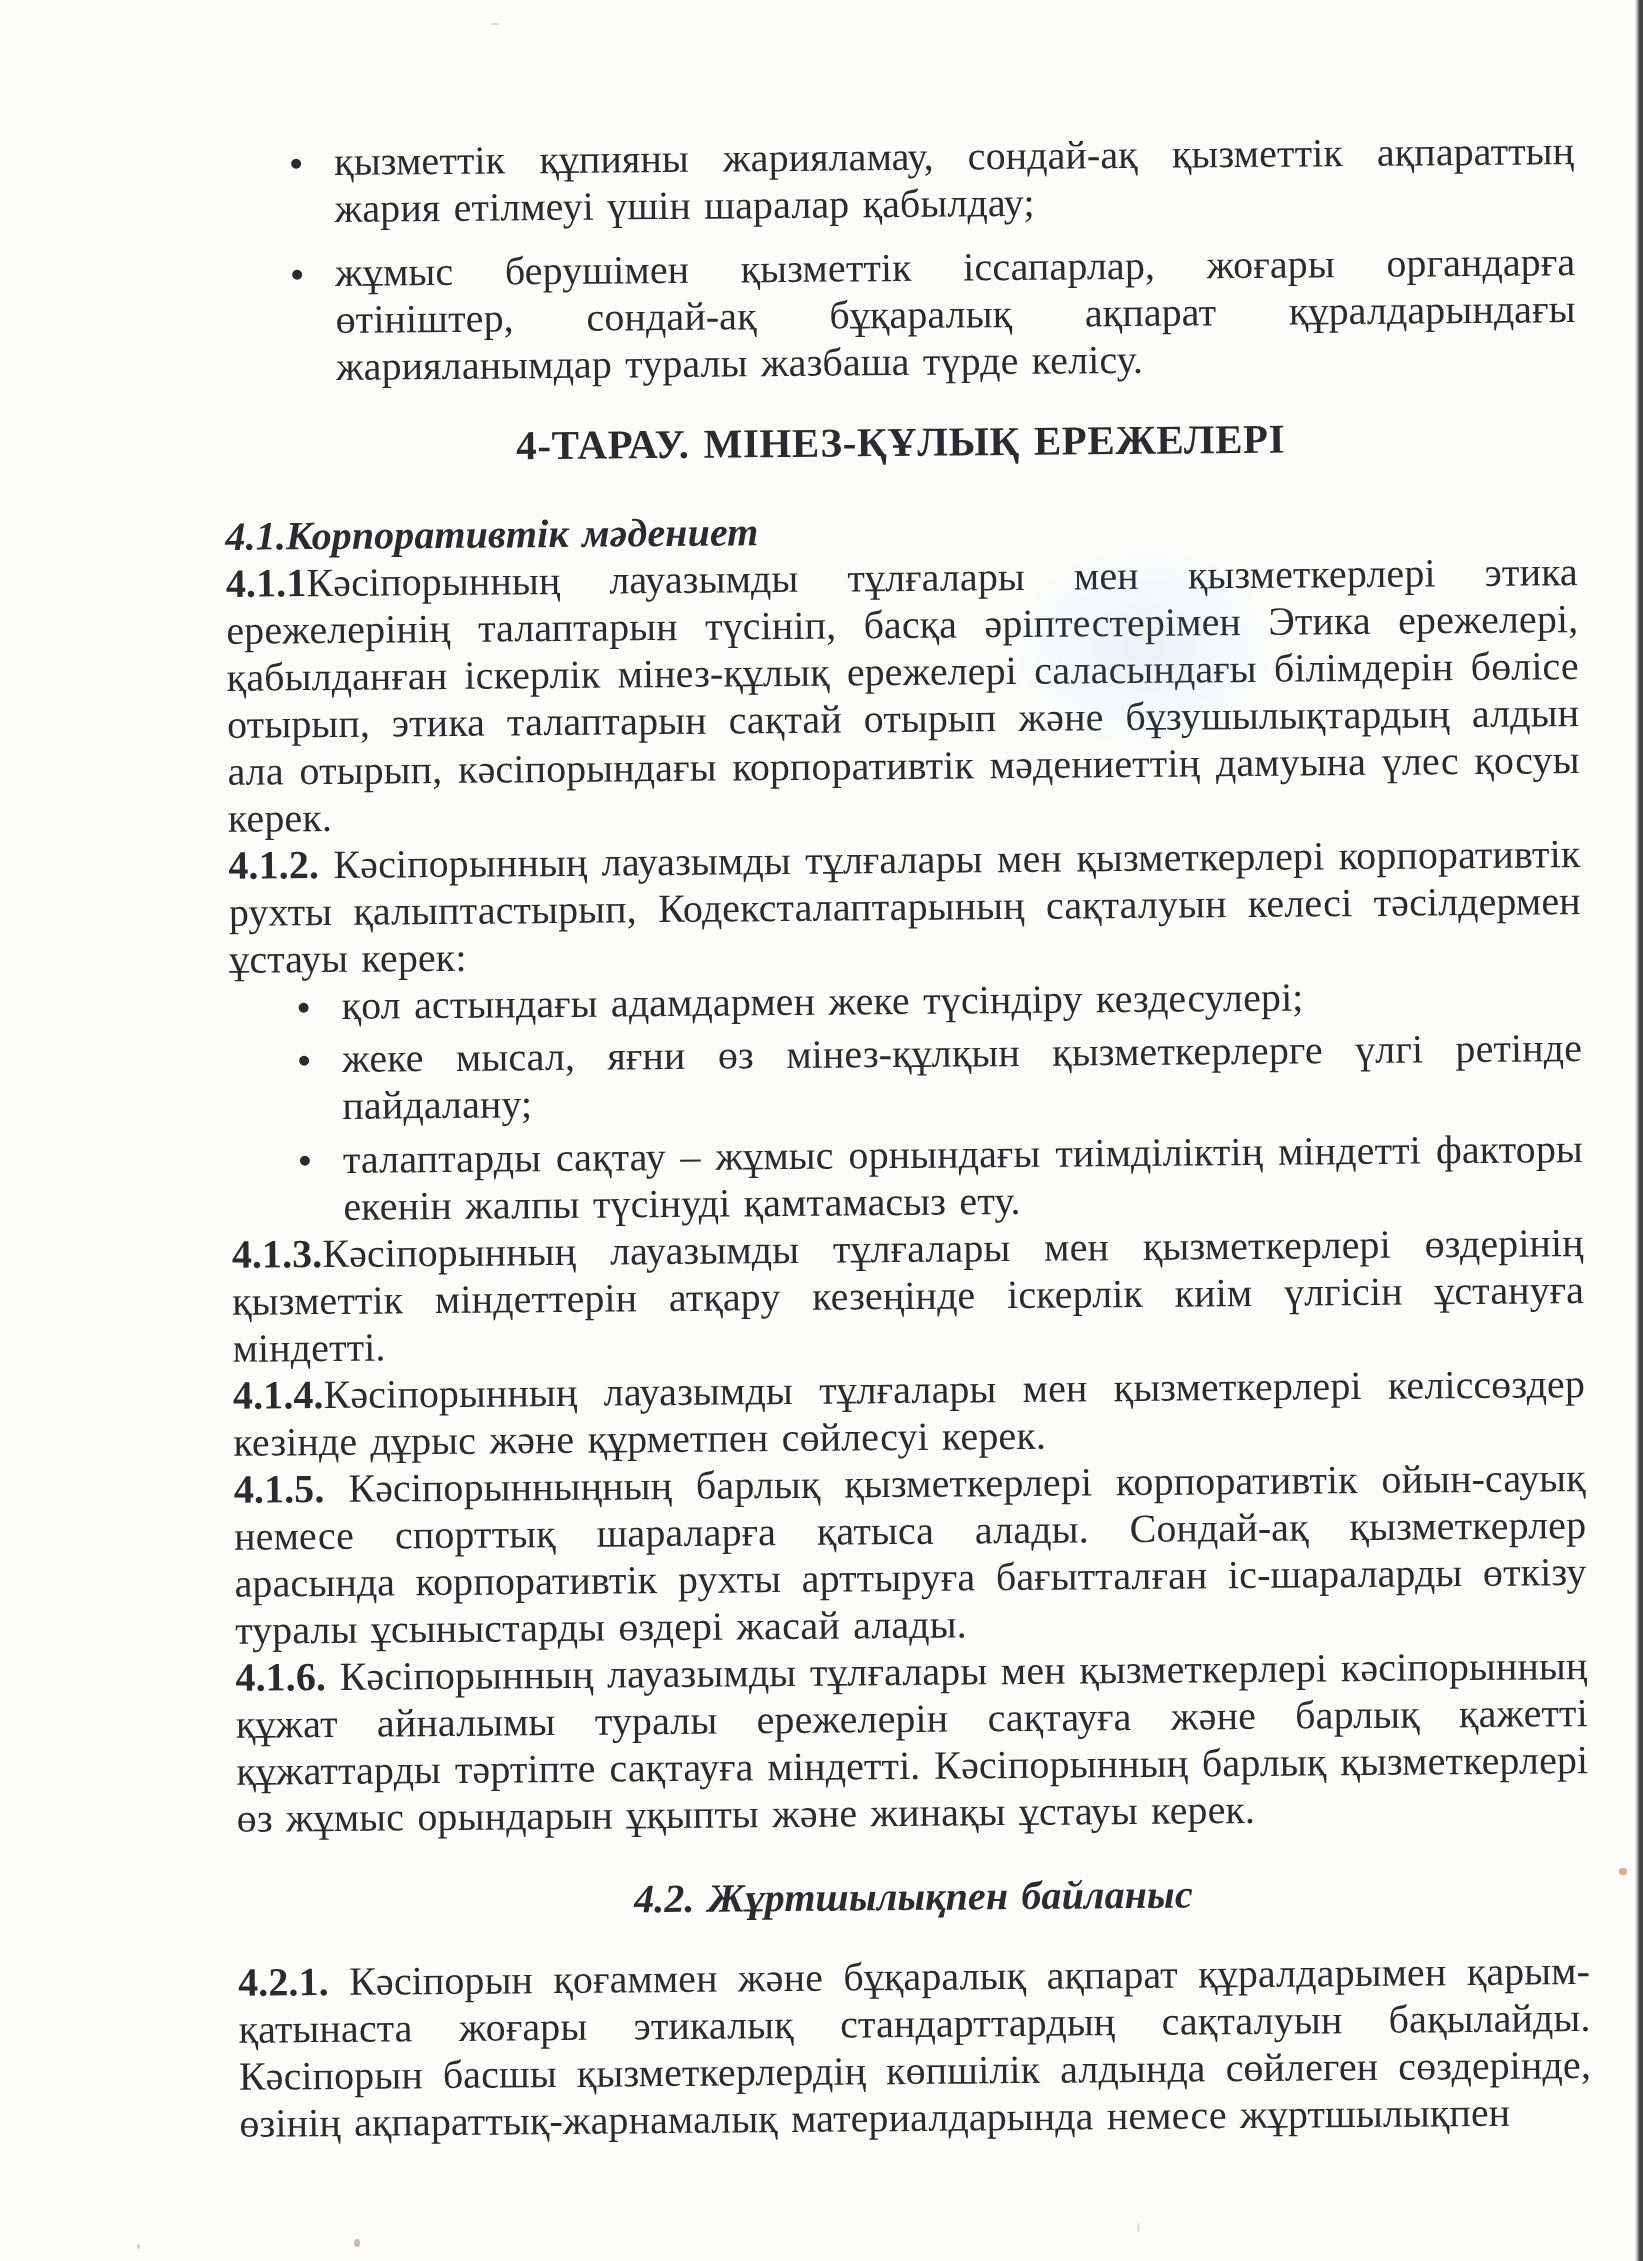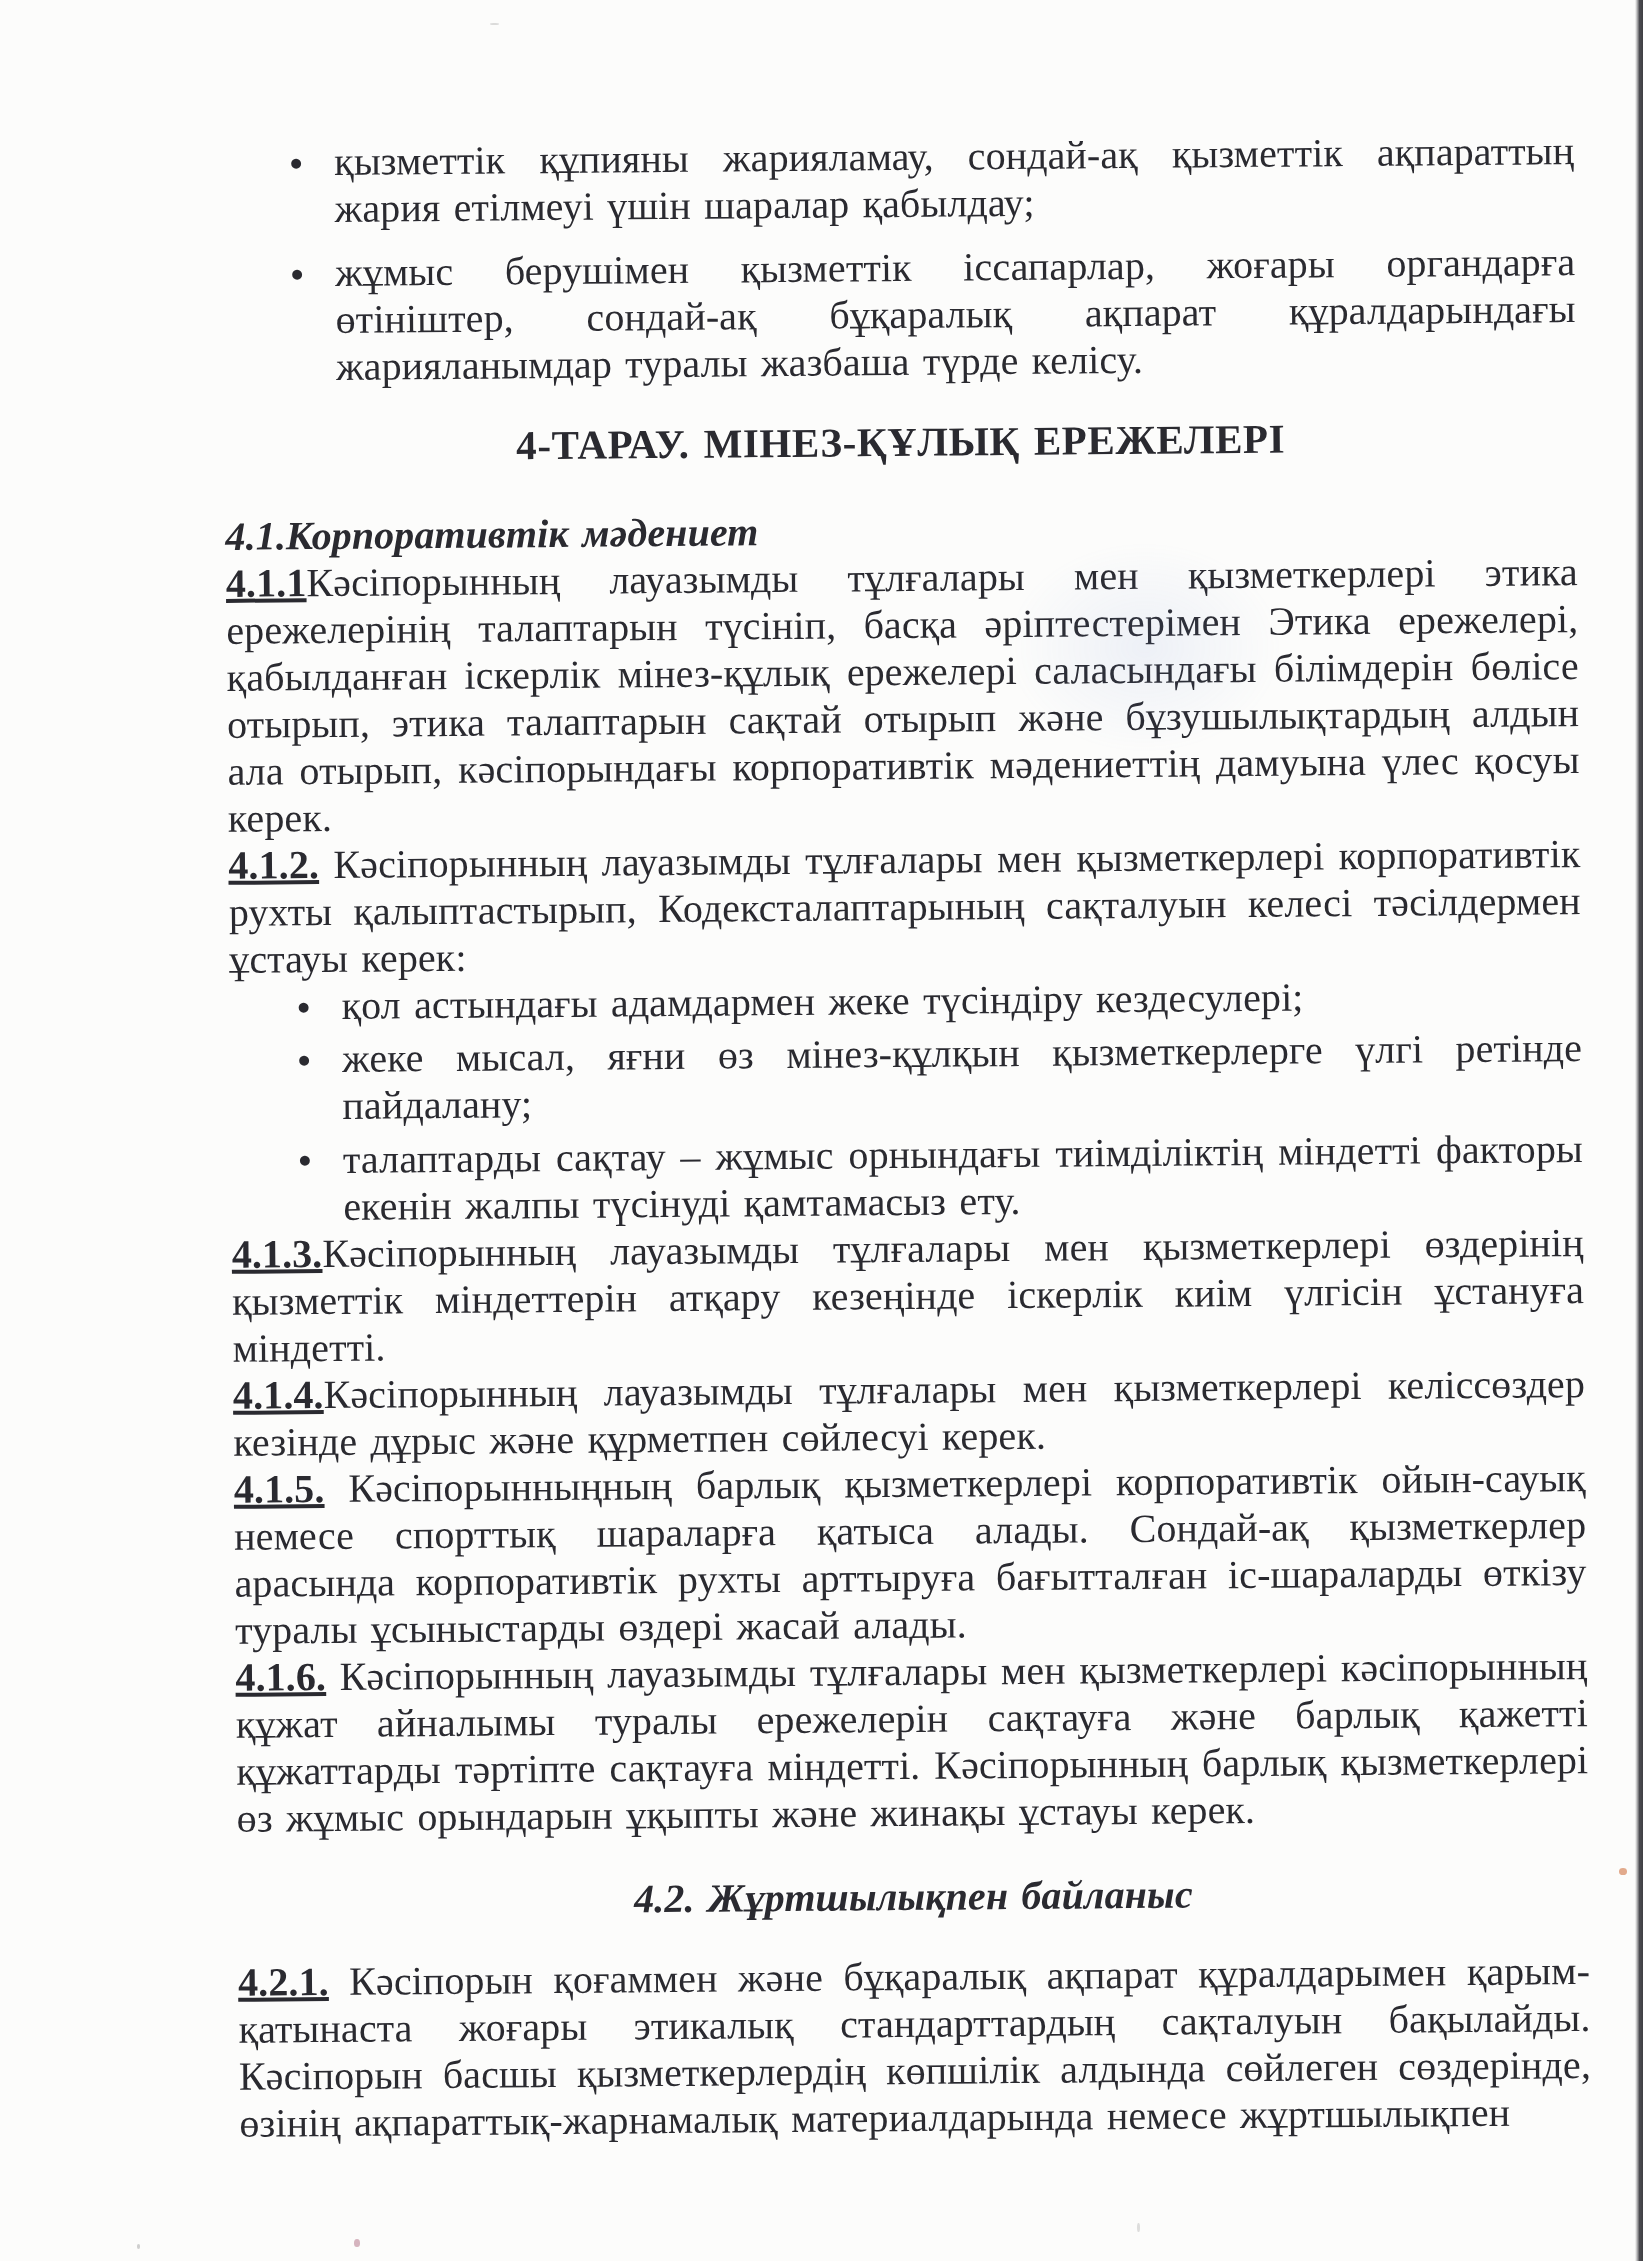--- a/index.html
+++ b/index.html
@@ -13,21 +13,21 @@
   }
   
   .sheet {
     position:absolute; left:222px; top:133px; width:1352px;
     transform:rotate(-0.5deg); transform-origin:50% 0;
     font-size:40px; line-height:47px;
     text-align:justify; text-justify:inter-word;
     word-spacing:3.2px; letter-spacing:0.1px;
   }
   .sheet p { margin:0; }
-  .pnum { font-weight:bold;text-decoration:underline; }
+  .pnum { font-weight:bold; }
 
   ul.blist { list-style:none; margin:0; padding:0; }
   ul.blist li { position:relative; padding-left:112px; }
   ul.blist li .dot {
     position:absolute; left:67px; top:0.6px;
     font-size:23px; line-height:inherit;
   }
   .top-bullets li + li { margin-top:17px; }
 
   .chapter {

